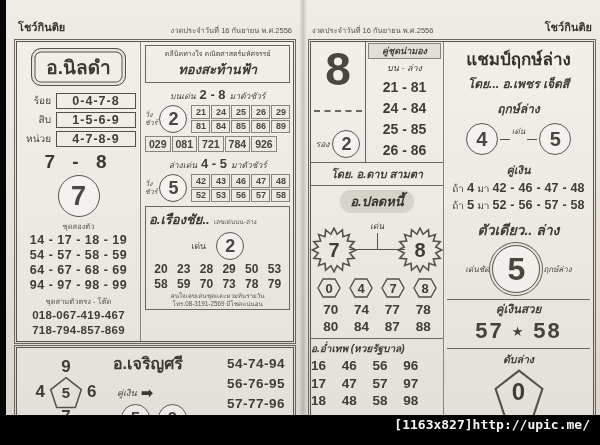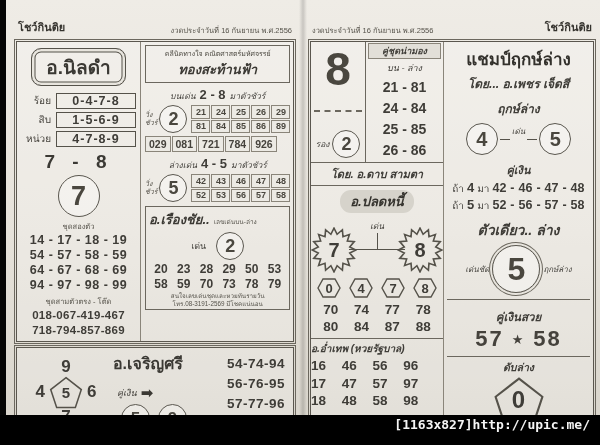--- a/index.html
+++ b/index.html
@@ -125,21 +125,21 @@
   .champ-circles .dash{width:10px;border-top:1.2px solid #55524a;}
   .kungern2{font-weight:bold;font-style:italic;font-size:11px;margin:3px 0 1px 0;}
   .ifrow{display:flex;align-items:baseline;gap:3px;white-space:nowrap;line-height:16px;}
   .ifrow .sm{font-size:10px;}
   .ifrow .dg{font-weight:bold;font-size:13px;}
   .ifrow .nums{font-weight:bold;font-size:12.5px;letter-spacing:.2px;}
   .single{font-weight:bold;font-style:italic;font-size:14px;margin:5px 0 2px 0;}
   .bigfive-row{display:flex;align-items:center;gap:3px;margin:2px 0;}
   .bigfive-row .sm{font-size:8px;font-style:italic;}
   .bigfive{width:46px;height:46px;font-size:32px;box-shadow:0 0 0 2px #e8e5de,0 0 0 3px #6b675e;}
-  .suay-box{border-top:1.2px solid #6b675e;align-self:stretch;text-align:center;margin-top:4px;padding-top:8px;}
+  .suay-box{border-top:1.2px solid #6b675e;align-self:stretch;text-align:center;margin-top:4px;padding-top:0;}
   .suay-title{font-weight:bold;font-style:italic;font-size:11.5px;}
   .suay-pair{font-weight:bold;font-size:22px;letter-spacing:2px;display:flex;align-items:center;
              justify-content:center;gap:8px;color:#45423c;}
   .suay-pair .star{font-size:13px;}
   .dab-lang-box{border-top:1.2px solid #6b675e;align-self:stretch;text-align:center;margin-top:4px;padding-top:2px;
                 display:flex;flex-direction:column;align-items:center;}
   .dab-lang-title{font-weight:bold;font-style:italic;font-size:10.5px;}
   .penta2{position:relative;width:52px;height:48px;display:flex;align-items:center;justify-content:center;}
   .penta2 svg{position:absolute;inset:0;}
   .penta2 .d{position:relative;font-weight:bold;font-size:24px;z-index:1;}

